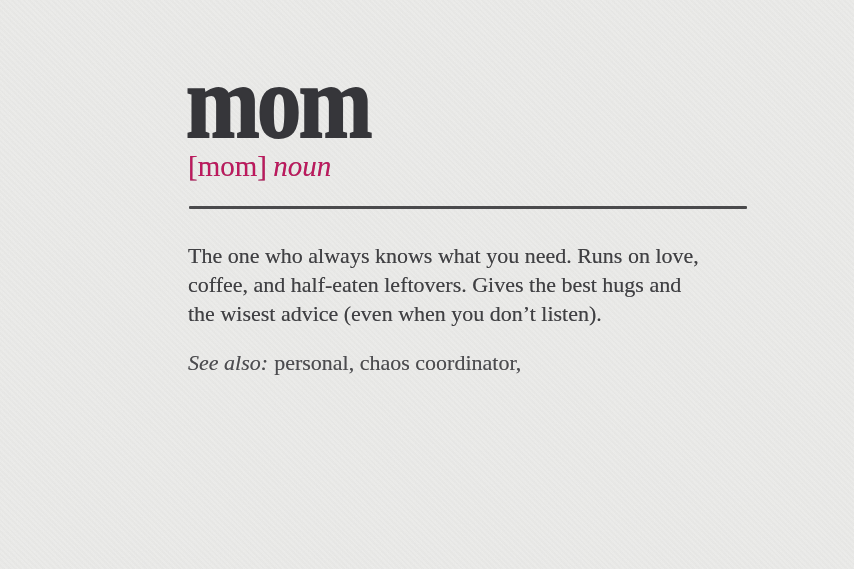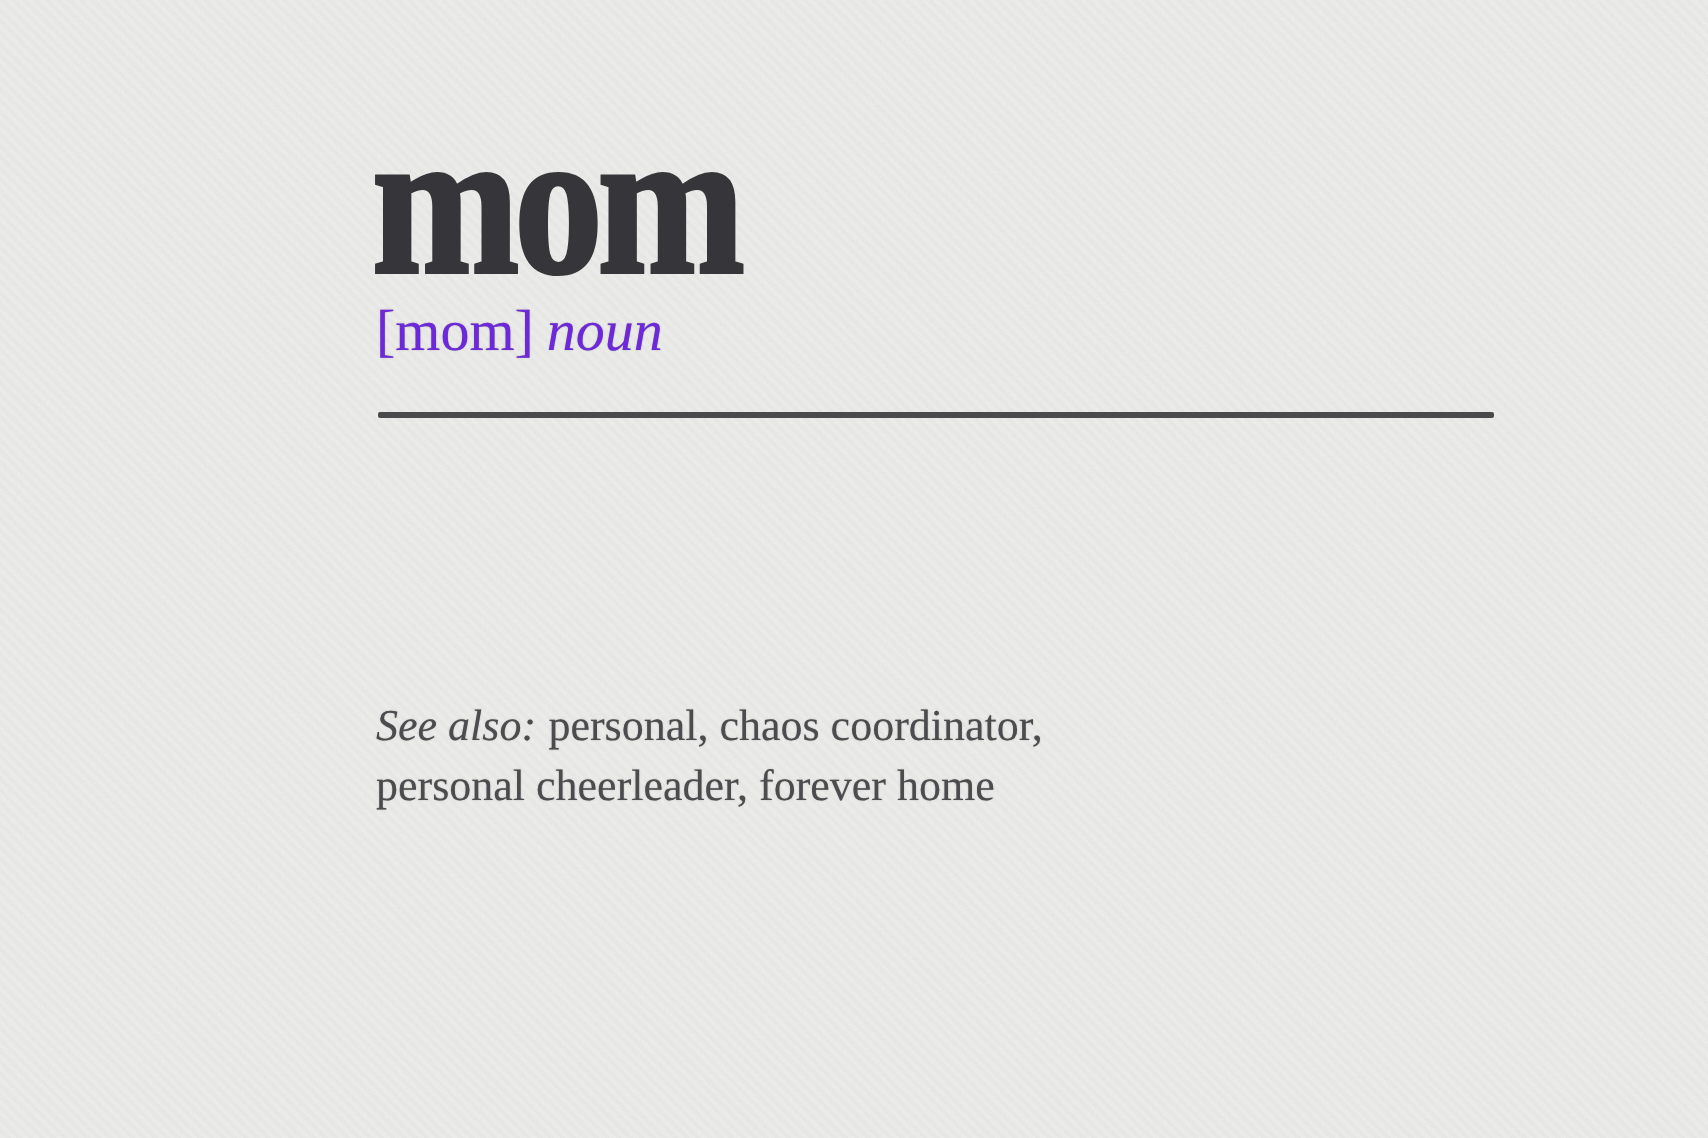--- a/index.html
+++ b/index.html
@@ -45,21 +45,21 @@
     transform: scaleX(0.85);
     transform-origin: left center;
     white-space: nowrap;
   }
   .pron {
     position: absolute;
     left: 188px;
     top: 149px;
     font-size: 29px;
     line-height: 34px;
-    color: #6d28d9;
+    color: #be185d;
     white-space: nowrap;
     text-shadow: 0 0 0.6px rgba(70,70,75,0.55);
   }
   .pron .pos {
     font-style: italic;
     margin-left: 0.22em;
   }
   .divider {
     position: absolute;
     left: 189px;
@@ -112,21 +112,25 @@
   <div class="weave"></div>
 
   <h1 class="title">mom</h1>
 
   <div class="pron">
     <span>[mom]</span><span class="pos">noun</span>
   </div>
 
   <div class="divider"></div>
 
+  <p class="definition">
+    <span class="line">The one who always knows what you need. Runs on love,</span>
+    <span class="line">coffee, and half-eaten leftovers. Gives the best hugs and</span>
+    <span class="line">the wisest advice (even when you don’t listen).</span>
+  </p>
 
   <p class="see-also">
     <span class="line">
       <em class="label">See also:</em><span>personal, chaos coordinator,</span>
     </span>
-    <span class="line">personal cheerleader, forever home</span>
   </p>
 
 </div>
 
 </body></html>

